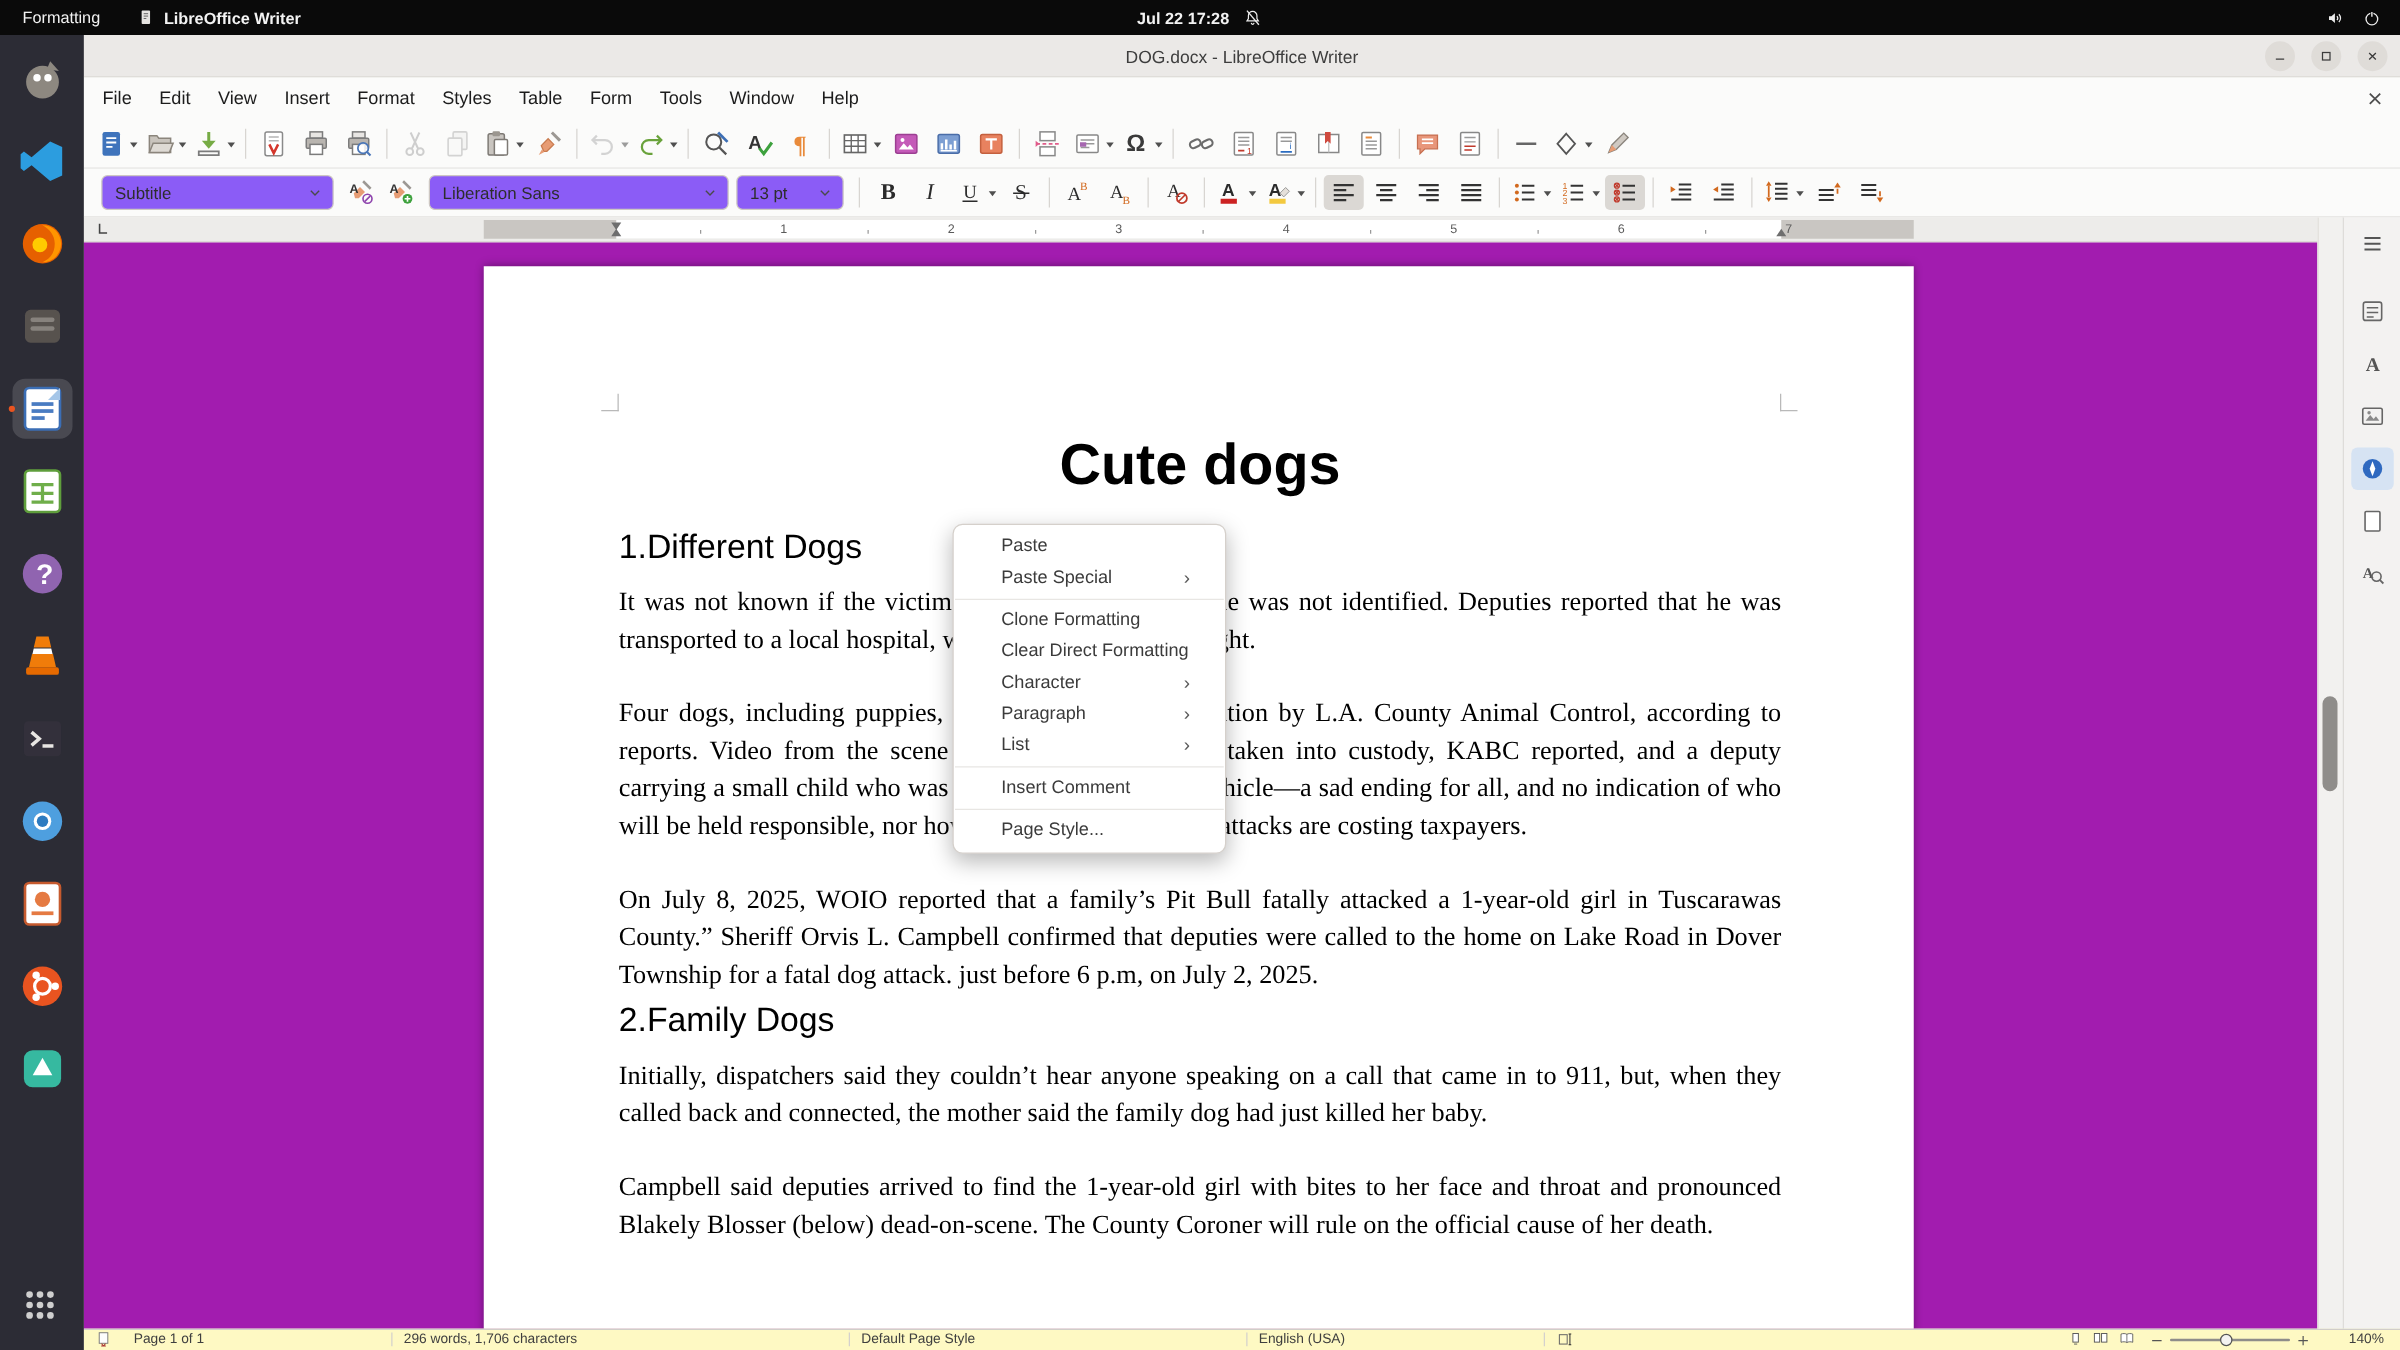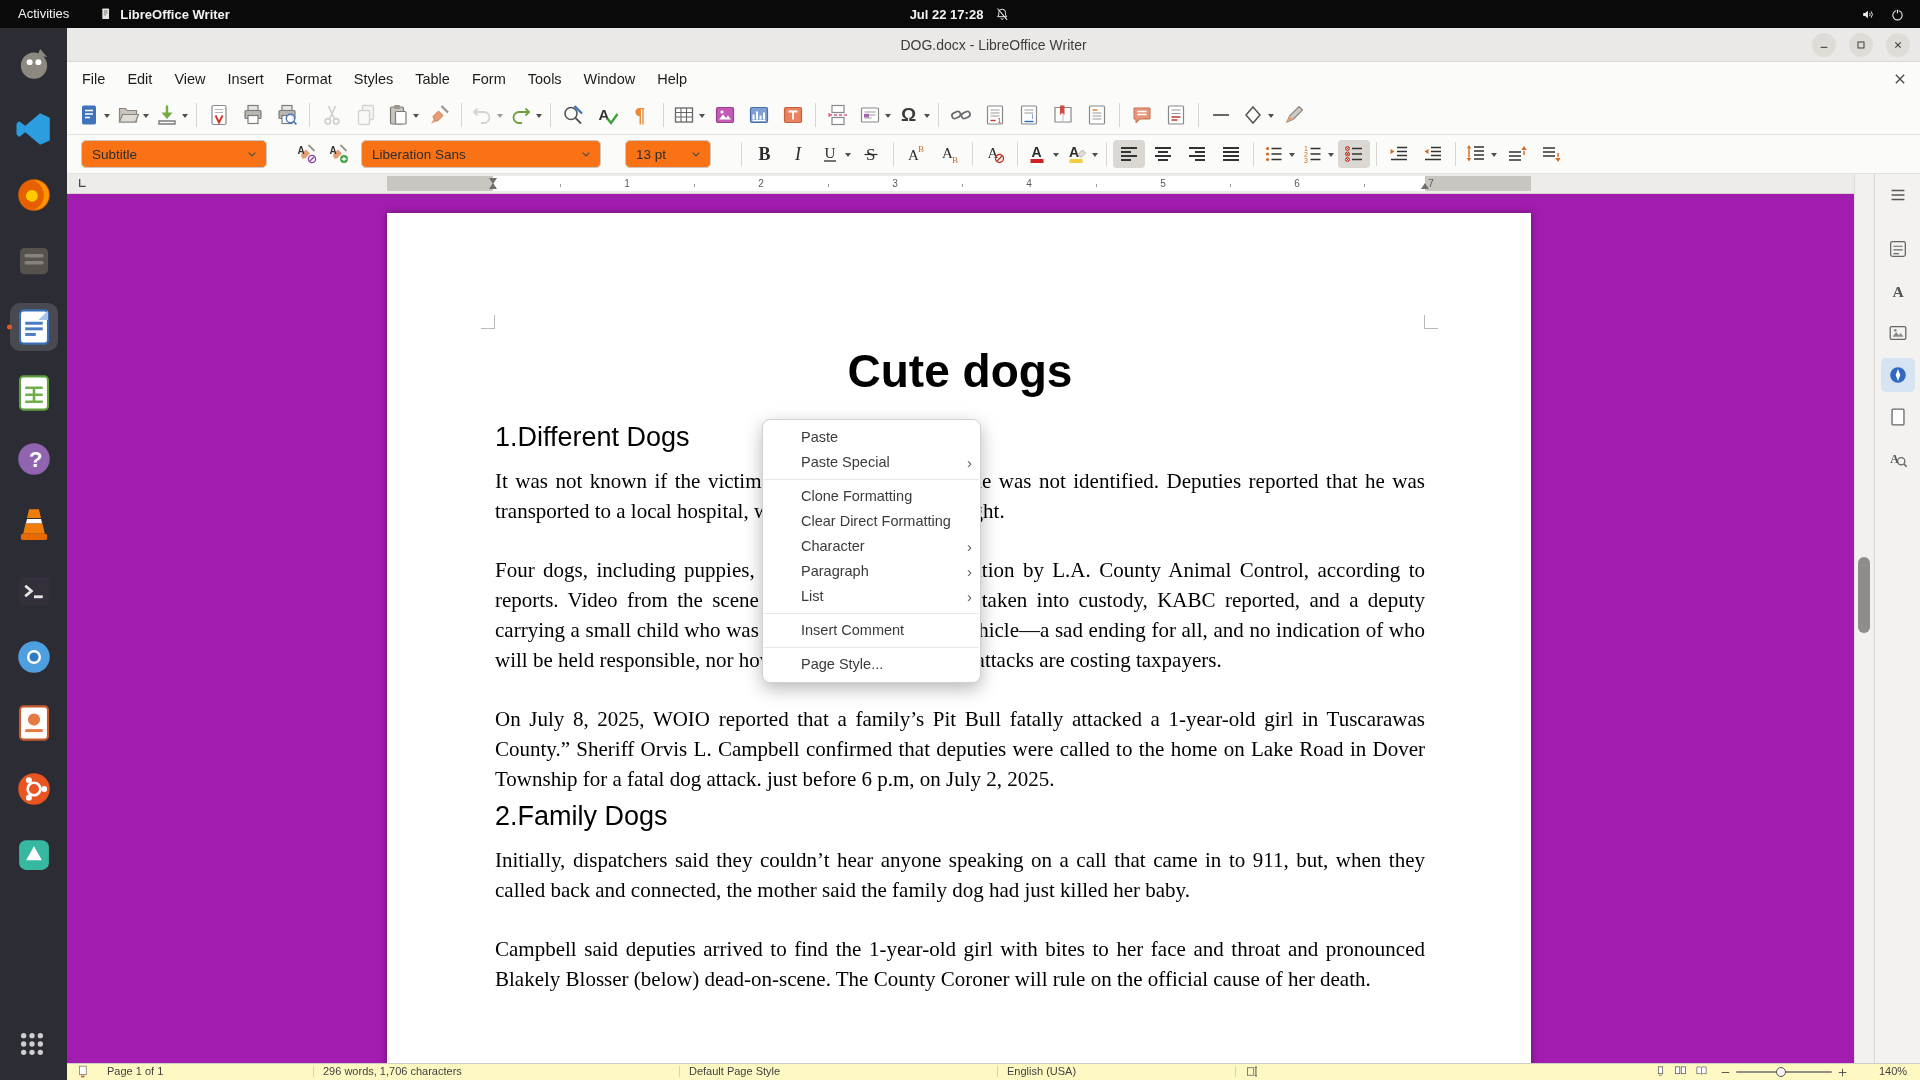--- a/index.html
+++ b/index.html
@@ -39,22 +39,22 @@
   .menu-close svg{width:20px;height:20px}
   
   .toolbar,.fmtbar{height:38px;background:#fbfbfa;display:flex;align-items:center;padding:0 8px;border-bottom:1px solid #e4e2df}
   .tb-group{display:flex;align-items:center;gap:2px}
   .tb-sep{width:1px;height:24px;background:#d8d5d1;margin:0 6px;flex:none}
   .tb-btn{height:28px;min-width:28px;padding:0 2px;display:flex;align-items:center;justify-content:center;border-radius:4px;flex:none}
   .tb-btn svg{width:24px;height:24px}
   .tb-btn.active{background:#dbd8d4}
   .tb-btn.disabled{opacity:.55}
   .tb-caret{width:0;height:0;border:3.5px solid transparent;border-top:4.5px solid #4f4f4f;margin-left:3px;margin-top:4px}
-  .combo{height:28px;background:#f97316;border:1px solid #cdc7c2;border-radius:5px;display:flex;align-items:center;
-    padding:0 6px 0 10px;box-sizing:border-box;justify-content:space-between;margin-right:24px;flex:none}
+  .combo{height:28px;background:#8b5cf6;border:1px solid #cdc7c2;border-radius:5px;display:flex;align-items:center;
+    padding:0 6px 0 10px;box-sizing:border-box;justify-content:space-between;margin-right:6px;flex:none}
   .combo .cval{font-size:13.5px;color:#2d2d2d;white-space:nowrap;overflow:hidden}
   .combo .ccaret svg{width:16px;height:16px}
   .w186{width:186px}.w214{width:240px}.w86{width:86px}
   .fmtbar{padding-left:14px}
   
   .mid{flex:1;display:flex;min-height:0}
   .leftcol{flex:1;display:flex;flex-direction:column;min-width:0}
   .ruler{height:20px;background:#edecea;position:relative;border-bottom:1px solid #d7d4d0;box-sizing:border-box;flex:none}
   .ruler-band{position:absolute;left:320px;width:1144px;top:2px;bottom:2px;background:#c9c6c2}
   .ruler-white{position:absolute;left:106px;width:932px;top:0;bottom:0;background:#fff}
@@ -79,21 +79,21 @@
   .doc-h{font-size:27px;font-weight:500;color:#000;line-height:33px;margin:0 0 12px;
     font-family:"Liberation Sans","DejaVu Sans",sans-serif}
   .para+.doc-h{margin-top:-23px}
   .para{font-family:"Liberation Serif","DejaVu Serif",serif;font-size:21px;line-height:30px;color:#000;
     margin:0 0 29px;text-align:justify}
   .sq{text-decoration-style:wavy;text-decoration-color:#d0342a;
     text-decoration-thickness:1px;text-underline-offset:4px}
   
   .ctxmenu{position:absolute;left:695px;top:225px;width:217px;background:#ffffff;border:1px solid #d5d0cb;
     border-radius:8px;box-shadow:0 6px 18px rgba(0,0,0,.28);padding:5px 0;z-index:30}
-  .ctx-item{height:25px;line-height:25px;padding-left:38px;padding-right:8px;font-size:14.5px;color:#3b3b3b;
+  .ctx-item{height:25px;line-height:25px;padding-left:38px;padding-right:28px;font-size:14.5px;color:#3b3b3b;
     display:flex;align-items:flex-start}
   .ctx-item .lbl{flex:1}
   .ctx-item .sub{color:#5a5a5a;font-size:15px}
   .ctx-sep{height:1px;background:#e8e6e3;margin:4px 1px}
   
   .vscroll{width:19px;background:#f2f1ef;border-left:1px solid #e0ddd9;position:relative;flex:none}
   .vthumb{position:absolute;left:3px;width:12px;border-radius:6px;background:#8f8d8a;top:383px;height:76px}
   .losidebar{width:46px;background:#f3f2f1;border-left:1px solid #d8d5d1;display:flex;flex-direction:column;
     align-items:center;padding-top:4px;box-sizing:border-box;flex:none}
   .sb-item{width:34px;height:34px;border-radius:5px;display:flex;align-items:center;justify-content:center;margin-bottom:8px}
@@ -109,21 +109,21 @@
   .sb-sep{position:absolute;top:2px;width:1px;height:11px;background:#d4d1cd}
   .zoomer{position:absolute;top:0;display:flex;align-items:center;gap:4px;height:16px}
   .zoomer svg{width:13px;height:13px}
   .ztrack{position:relative;width:96px;height:2px;background:#8f8d8a;border-radius:1px}
   .zknob{position:absolute;left:40px;top:-4px;width:8px;height:8px;border:1.5px solid #555;border-radius:50%;background:#f4f3f1}
 </style>
 </head>
 <body>
 
 <div class="topbar">
-  <div class="tb-activities">Activities</div>
+  <div class="tb-activities">Formatting</div>
   <div class="tb-app">
     <span class="tb-ic">
         <svg viewBox="0 0 24 24" xmlns="http://www.w3.org/2000/svg">
           <rect x="7.5" y="3.5" width="9.5" height="15" rx="1" fill="#e6e4e1"></rect>
           <path d="M9.8 7h5M9.8 9.7h5M9.8 12.4h3" stroke="#555" stroke-width="1"></path>
         </svg>
       </span>
     <span>LibreOffice Writer</span>
   </div>
   <div class="tb-clock">

